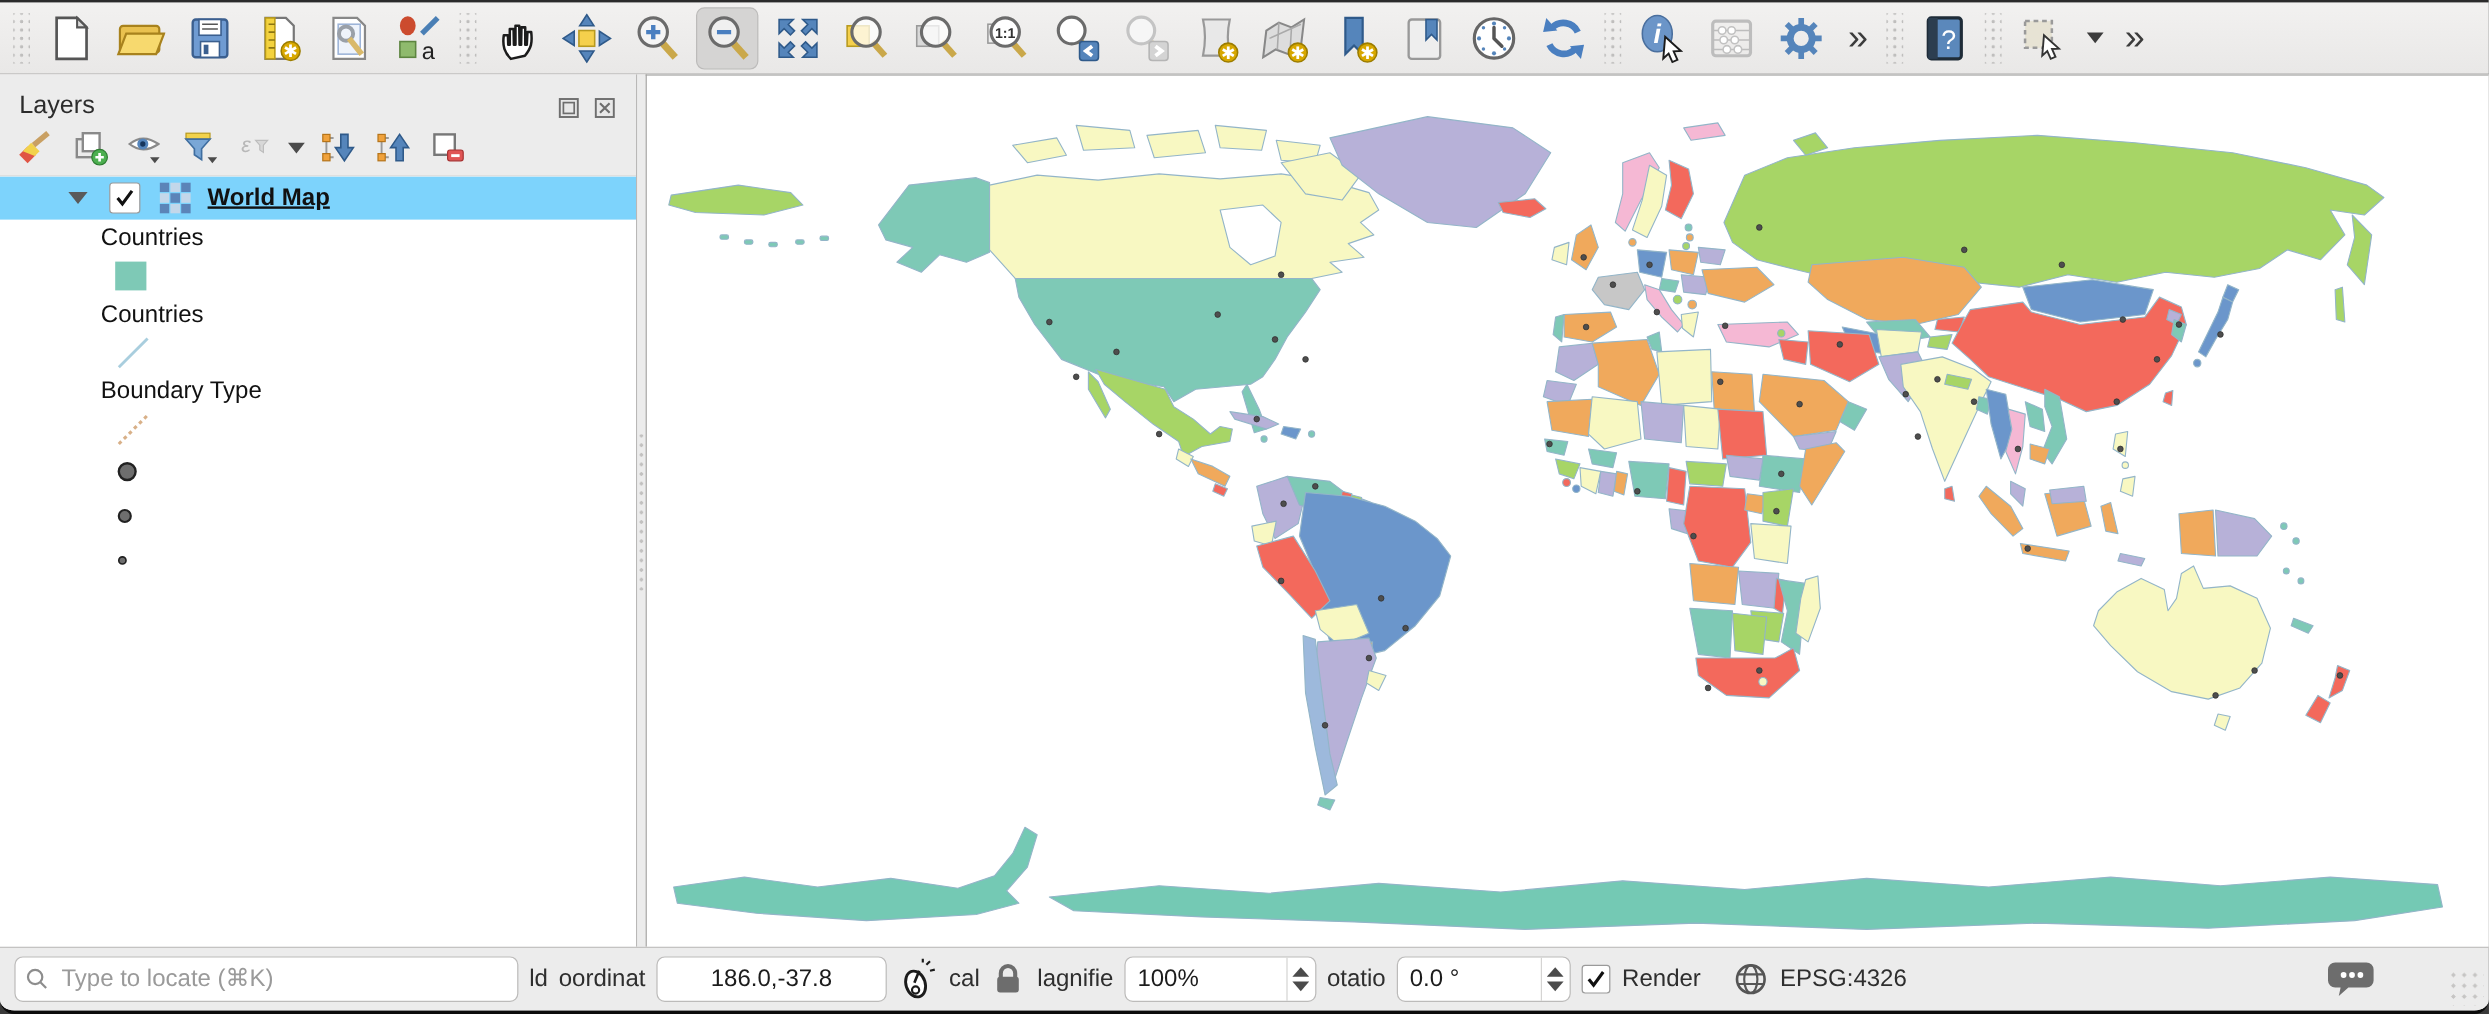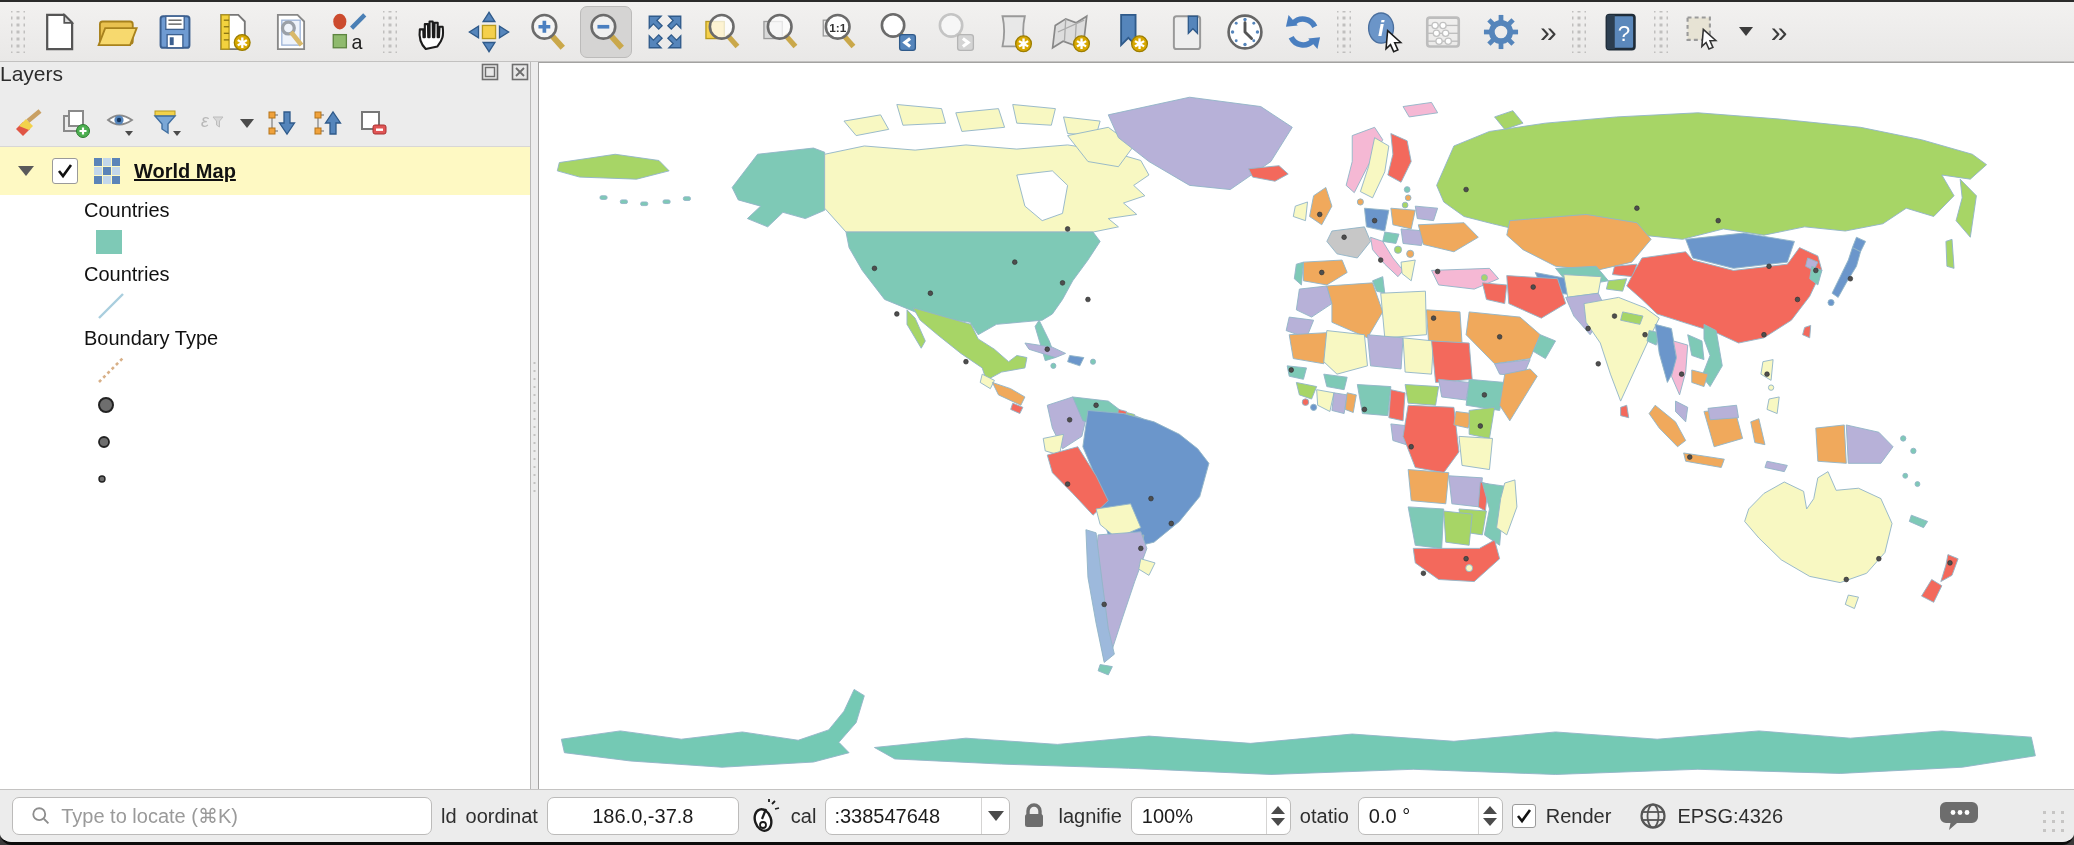--- a/index.html
+++ b/index.html
@@ -8,46 +8,46 @@
   .toolbar{height:62px;background:linear-gradient(#f2f1f0,#e9e8e7);border-top:2px solid #2b2b2b;border-bottom:1px solid #c2c1c0;display:flex;align-items:center;padding:0 6px;box-sizing:border-box;flex:0 0 auto;}
   .tbi{width:50px;height:50px;display:flex;align-items:center;justify-content:center;margin:0 4px;border-radius:7px;flex:0 0 auto;}
   .tbi svg{width:42px;height:42px;display:block;}
   .tbi.active{background:#d5d4d3;border:1px solid #bcbbba;}
   .grip{width:14px;height:42px;margin:0 5px;background-image:radial-gradient(circle,#bfbebd 1.4px,transparent 1.6px);background-size:7px 7px;background-position:center;flex:0 0 auto;}
   .chev{font-size:30px;color:#3c3c3c;margin:0 10px;line-height:1;flex:0 0 auto;}
   .dd-arrow{width:0;height:0;border-left:7px solid transparent;border-right:7px solid transparent;border-top:9px solid #3c3c3c;margin:0 8px;flex:0 0 auto;}
   
   .content{flex:1 1 auto;display:flex;min-height:0;}
   .layers-panel{width:530px;flex:0 0 auto;background:#ececec;display:flex;flex-direction:column;border-right:1px solid #b9b8b7;}
-  .panel-header{height:38px;display:flex;align-items:flex-start;padding:0 0;flex:0 0 auto;}
+  .panel-header{height:38px;display:flex;align-items:flex-end;padding:0 16px;flex:0 0 auto;}
   .panel-title{font-size:21px;color:#2c2c2c;}
   .panel-hbtns{margin-left:auto;display:flex;gap:10px;}
   .phb svg{width:20px;height:20px;display:block;}
   .panel-toolbar{height:46px;display:flex;align-items:center;padding:0 8px;gap:4px;flex:0 0 auto;}
   .pti{width:42px;height:38px;display:flex;align-items:center;justify-content:center;}
   .pti svg{width:32px;height:32px;display:block;}
   .tree{flex:1 1 auto;background:#ffffff;border-top:1px solid #d8d7d6;overflow:hidden;font-size:20px;color:#111;}
-  .group-row{height:48px;display:flex;align-items:center;background:#fef9c3;}
+  .group-row{height:36px;display:flex;align-items:center;background:#7dd3fc;padding-left:39px;}
   .caret{width:0;height:0;border-left:8px solid transparent;border-right:8px solid transparent;border-top:10px solid #5a5a5a;margin-left:18px;}
   .cbx{width:24px;height:24px;background:#fff;border:1.5px solid #9a9a9a;border-radius:3px;margin-left:18px;display:flex;align-items:center;justify-content:center;}
   .cbx svg{width:18px;height:18px;}
   .lyr-icon{width:26px;height:26px;margin-left:16px;}
   .group-label{margin-left:14px;font-weight:bold;text-decoration:underline;}
   .leg-label{padding-left:84px;height:30px;display:flex;align-items:center;}
   .leg-sym{padding-left:96px;height:34px;display:flex;align-items:center;}
   .sw-fill{width:26px;height:24px;background:var(--m-teal);}
   
   .map-wrap{flex:1 1 auto;position:relative;background:#ececec;}
   .map-canvas{position:absolute;left:7px;top:0;right:0;bottom:0;background:#ffffff;border-left:1px solid #a3a2a1;border-top:1px solid #a3a2a1;}
   .map-canvas svg{width:100%;height:100%;display:block;}
   .splitter-dots{position:absolute;left:0;top:300px;width:7px;height:130px;background-image:radial-gradient(circle,#c2c1c0 1.3px,transparent 1.5px);background-size:6px 8px;background-position:center;}
   
   .statusbar{height:52px;background:#ececec;border-top:1px solid #c4c3c2;display:flex;align-items:center;padding:0 12px;gap:9px;font-size:20px;color:#2e2e2e;flex:0 0 auto;position:relative;}
   .sfield{background:#fff;border:1px solid #bcbbba;border-radius:7px;height:38px;display:flex;align-items:center;box-sizing:border-box;}
-  .locator{width:420px;padding:0 18px;gap:8px;color:#9a9a9a;}
+  .locator{width:420px;padding:0 8px;gap:8px;color:#9a9a9a;}
   .locator input{border:none;outline:none;font-size:20px;color:#333;width:100%;background:transparent;font-family:inherit;}
   .locator input::placeholder{color:#9a9a9a;}
   .val-input{border:none;outline:none;font-size:20px;color:#1c1c1c;text-align:center;width:100%;background:transparent;font-family:inherit;}
   .spin{width:30px;align-self:stretch;border-left:1px solid #d5d4d3;display:flex;flex-direction:column;align-items:center;justify-content:center;gap:4px;}
   .spin i{width:0;height:0;border-left:7px solid transparent;border-right:7px solid transparent;display:block;}
   .spin .up{border-bottom:8px solid #4b4b4b;}
   .spin .dn{border-top:8px solid #4b4b4b;}
   .combo-arrow{width:34px;align-self:stretch;border-left:1px solid #d5d4d3;display:flex;align-items:center;justify-content:center;}
   .combo-arrow i{width:0;height:0;border-left:8px solid transparent;border-right:8px solid transparent;border-top:10px solid #4b4b4b;}
   .slabel{color:#2e2e2e;white-space:nowrap;}
@@ -725,26 +725,20 @@
           <line x1="18" y1="11" x2="14" y2="21" stroke="#1c1c1c" stroke-width="2.2"></line>
           <circle cx="15" cy="27" r="3" fill="none" stroke="#1c1c1c" stroke-width="1.8"></circle>
           <g stroke="#1c1c1c" stroke-width="1.8">
             <line x1="24" y1="6" x2="27" y2="3"></line>
             <line x1="27" y1="11" x2="31" y2="10"></line>
             <line x1="21" y1="4" x2="21" y2="1"></line>
           </g>
         </svg>
       </span>
     <span class="slabel">cal</span>
-    <div class="sfield" style="width:185px">
-      <input class="val-input" style="text-align: left; padding-left: 8px;" value=":338547648">
-      <span class="combo-arrow">
-          <i></i>
-        </span>
-    </div>
     <span class="sicon">
         <svg width="30" height="30" viewBox="0 0 30 30">
           <path d="M9 14 v-4 a6 6 0 0 1 12 0 v4" fill="none" stroke="#6d6d6d" stroke-width="3.4"></path>
           <rect x="6" y="13" width="18" height="13" rx="2.5" fill="#6d6d6d"></rect>
         </svg>
       </span>
     <span class="slabel">lagnifie</span>
     <div class="sfield" style="width:160px">
       <input class="val-input" style="text-align: left; padding-left: 10px;" value="100%">
       <span class="spin">

